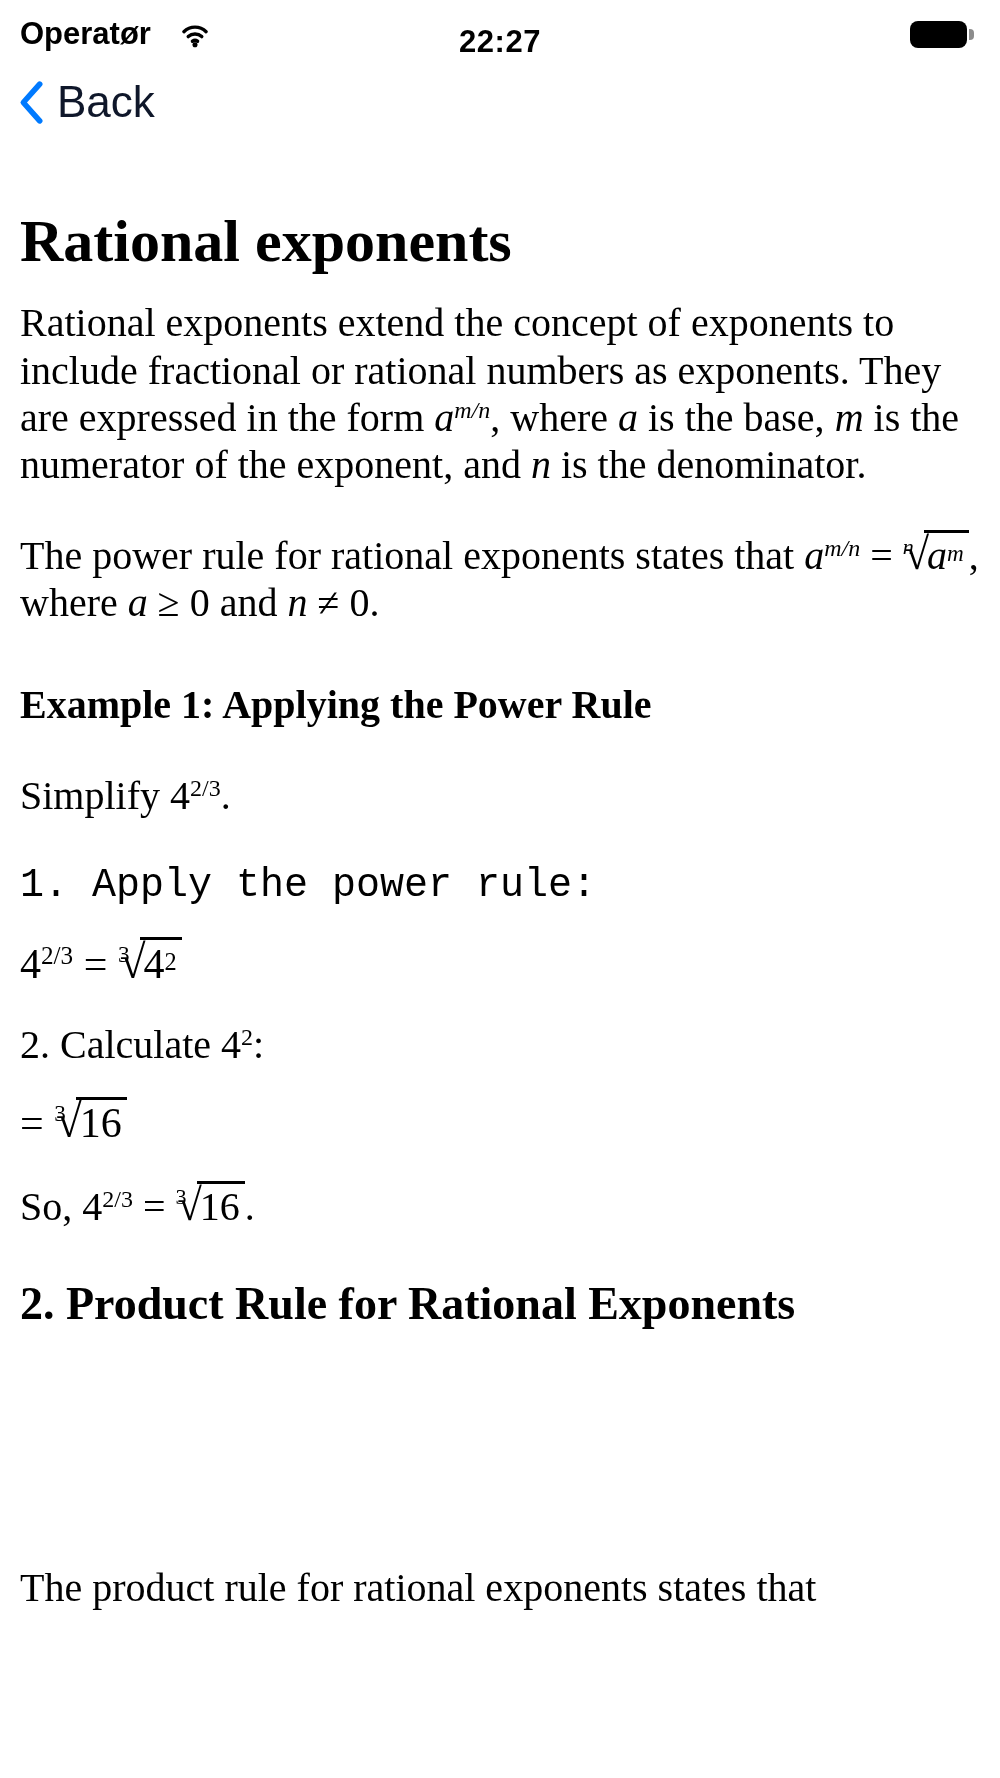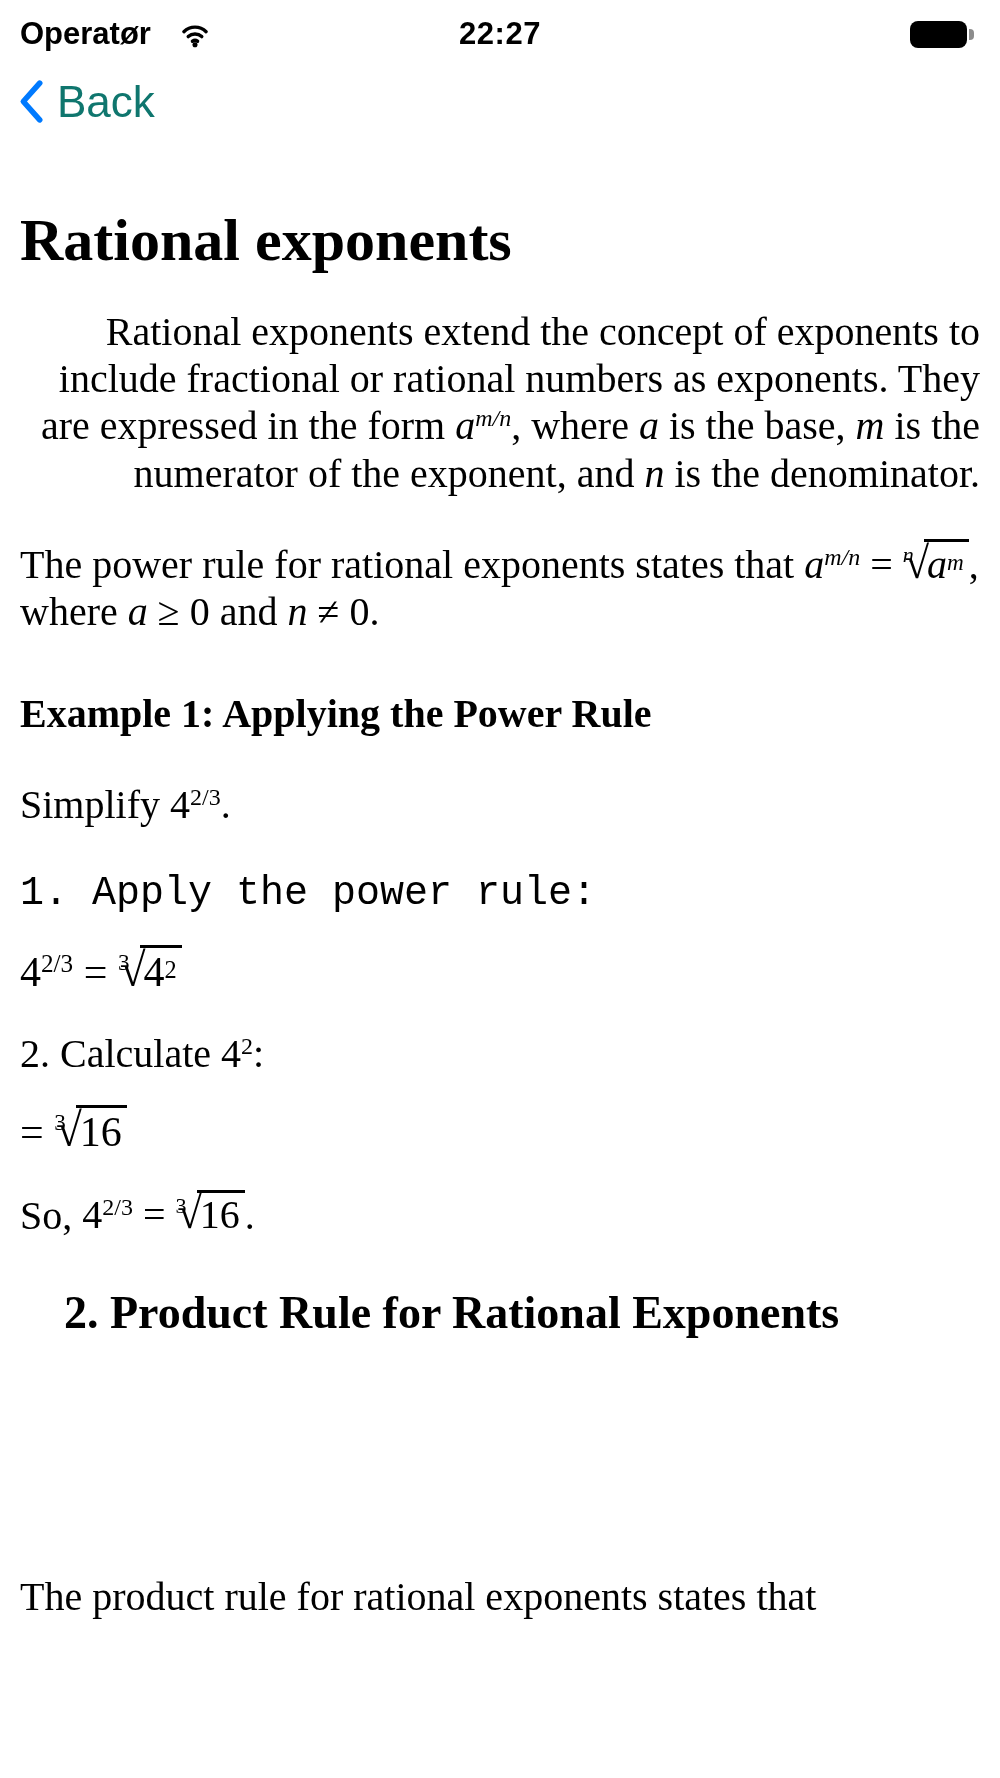--- a/index.html
+++ b/index.html
@@ -18,58 +18,58 @@
     height: 54px;
     padding: 14px 26px 0 20px;
     display: flex;
     align-items: center;
     font-family: "Liberation Sans", sans-serif;
     font-size: 31px;
     font-weight: 600;
   }
   .sb-left { display: flex; align-items: center; gap: 26px; position: relative; z-index: 1; }
   .sb-time {
-    position: absolute; left: 0; right: 0; top: 16px;
+    position: absolute; left: 0; right: 0; top: 24px;
     text-align: center; font-weight: 700; letter-spacing: .5px;
   }
   .sb-right { margin-left: auto; display: flex; align-items: center; position: relative; z-index: 1; }
   .battery { display: flex; align-items: center; }
   .battery-body { width: 57px; height: 27px; background: #000; border-radius: 8px; }
   .battery-nub { width: 5px; height: 11px; background: rgba(0,0,0,.45); border-radius: 0 4px 4px 0; margin-left: 2px; }
 
   
   .back-row { margin: 24px 0 0 18px; }
   .back-btn {
-    display: inline-flex; align-items: flex-start; gap: 12px;
+    display: inline-flex; align-items: flex-end; gap: 12px;
     background: none; border: none; padding: 0; cursor: pointer;
-    color: #0f766e;
+    color: #0f172a;
     font-family: "Liberation Sans", sans-serif;
     font-size: 44px; line-height: 1.1;
   }
   .chev { width: 27px; height: 47px; stroke: #007AFF; stroke-width: 5.5; fill: none;
           stroke-linecap: round; stroke-linejoin: round; }
 
   
   .content { padding: 0 20px; }
   h1 { margin-top: 80px; font-size: 60px; line-height: 1.05; font-weight: 700; }
   h2 { font-size: 46px; line-height: 1.15; font-weight: 700; }
   h3 { font-size: 40px; line-height: 1.15; font-weight: 700; }
   .body-text { font-size: 40px; line-height: 1.18; }
 
-  .p-intro   { margin-top: 36px; text-align: right; }
+  .p-intro   { margin-top: 26px; }
   .h2-1      { margin-top: 52px; }
   .p-rule    { margin-top: 42px; }
   .h3-ex     { margin-top: 56px; }
   .p-simplify{ margin-top: 44px; }
   .p-step1   { margin-top: 42px; font-family: Liberation Mono, monospace; }
   .eq-1      { margin-top: 28px; }
   .p-step2   { margin-top: 30px; }
   .eq-2      { margin-top: 28px; }
   .p-so      { margin-top: 30px; }
-  .h2-2      { margin-top: 48px; margin-left: 44px; }
+  .h2-2      { margin-top: 48px; }
   .p-product { margin-top: 233px; }   
 
   .equation { font-size: 42px; line-height: 1.3; text-align: left; }
 
   
   .mi { font-style: italic; }
   .nowrap { white-space: nowrap; }
   sup { font-size: .6em; line-height: 0; vertical-align: .55em; }
   .root { white-space: nowrap; }
   .root-idx {

